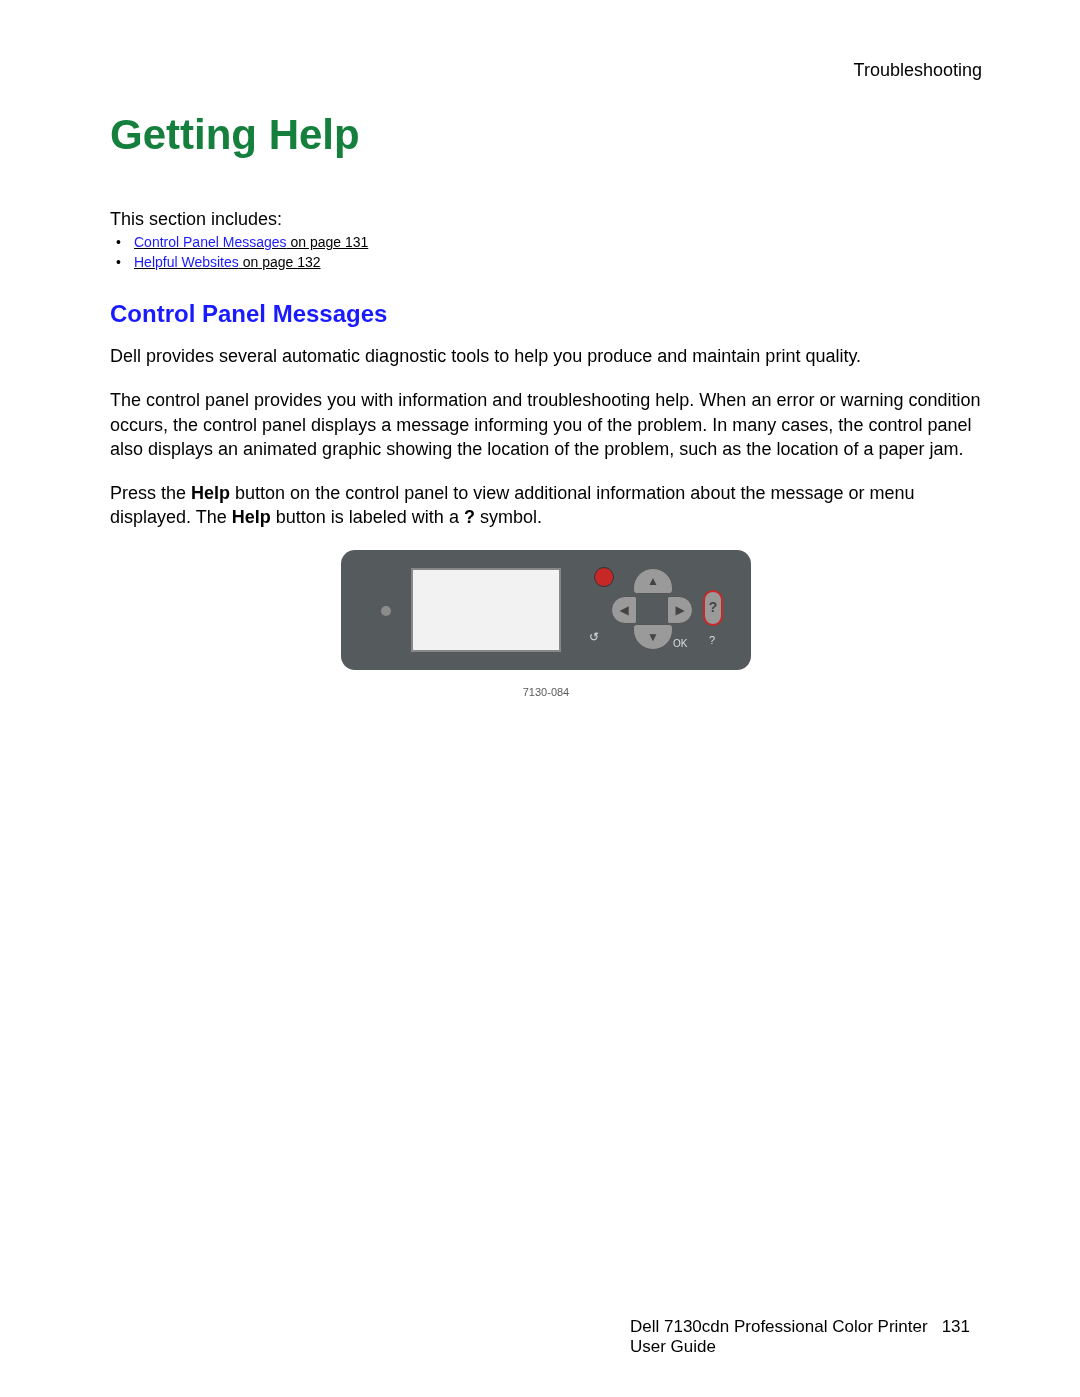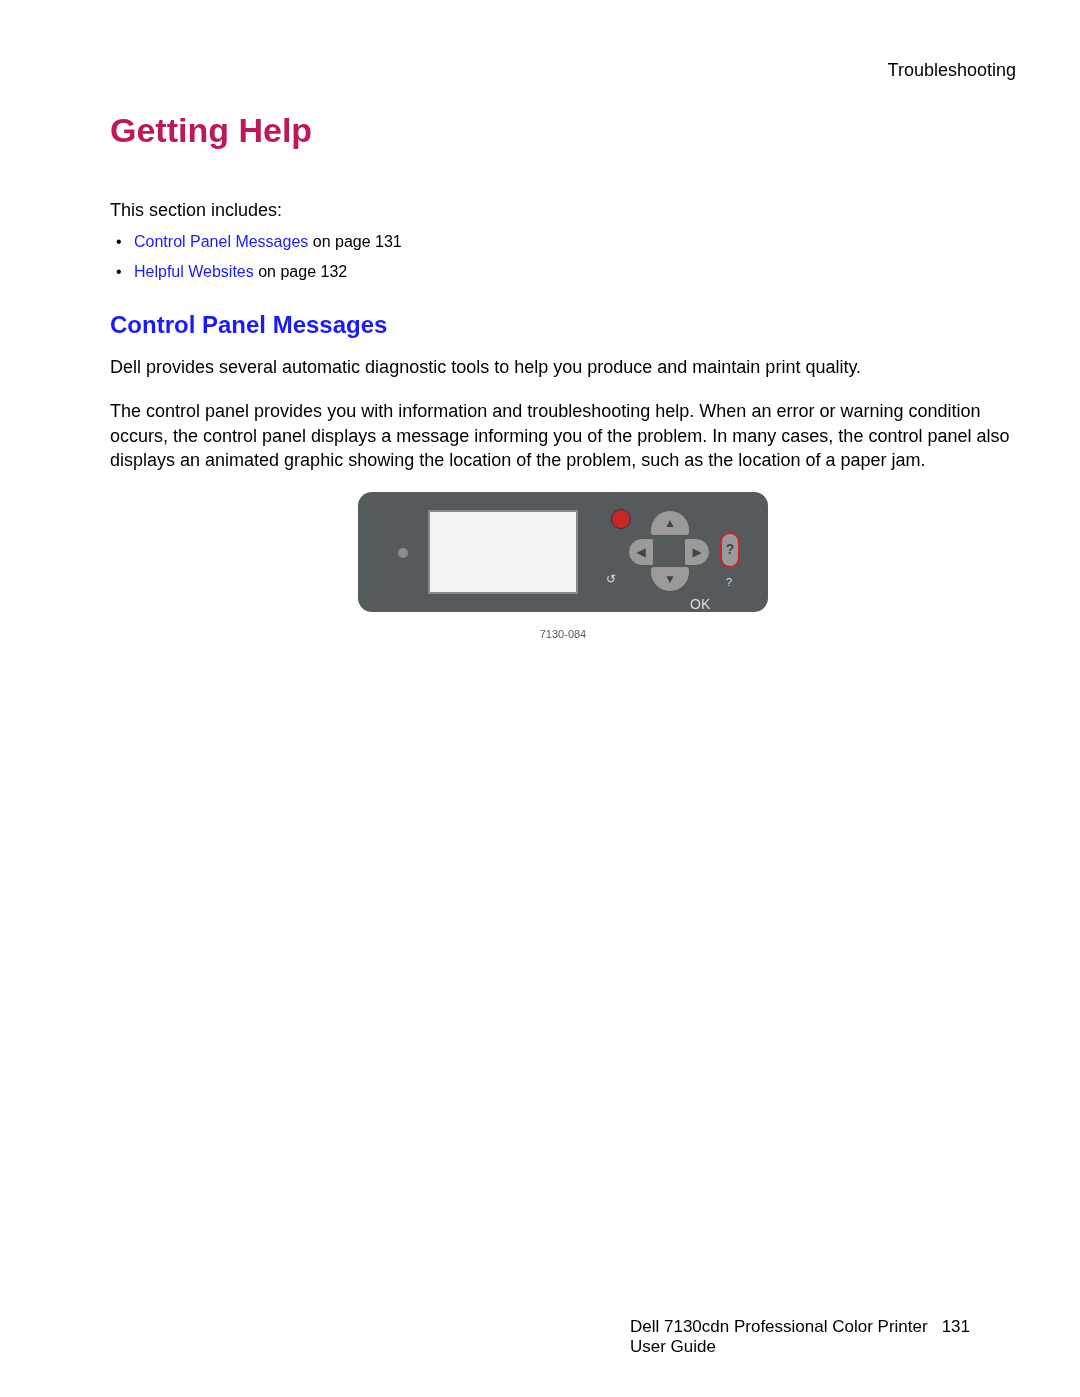--- a/index.html
+++ b/index.html
@@ -6,49 +6,50 @@
     margin: 0;
     padding: 0;
     font-family: Arial, Helvetica, sans-serif;
     background: #fff;
     width: 1080px;
     height: 1397px;
     position: relative;
     box-sizing: border-box;
   }
   .page {
-    padding: 60px 64px 0 110px;
+    padding: 60px 98px 0 110px;
   }
   .header-right {
     text-align: right;
     font-size: 18px;
     color: #000;
     margin-bottom: 30px;
   }
   h1.title {
-    font-size: 34px;
-    color: #be185d;
+    font-size: 42px;
+    color: #15803d;
     font-weight: bold;
     margin: 0 0 50px 0;
   }
   .intro {
     font-size: 18px;
     color: #000;
     margin: 16px 0 4px 0;
   }
   ul.links {
     list-style: none;
     padding: 0;
     margin: 0 0 30px 0;
   }
   ul.links li {
-    font-size: 16px;
-    margin: 12px 0;
+    font-size: 14px;
+    margin: 4px 0;
     padding-left: 24px;
     position: relative;
+    text-decoration: underline;
   }
   ul.links li::before {
     content: "•";
     position: absolute;
     left: 6px;
     color: #000;
   }
   .link {
     color: #1a1aff;
   }
@@ -137,23 +138,22 @@
     position: absolute;
     left: 248px;
     top: 80px;
     font-size: 12px;
     color: #ddd;
   }
   .ok-label {
     position: absolute;
     left: 332px;
     top: 88px;
-    font-size: 14px;
+    font-size: 10px;
     color: #ddd;
-    margin-top: 16px;
   }
   .help-btn {
     position: absolute;
     left: 362px;
     top: 40px;
     width: 20px;
     height: 36px;
     background: #9a9a9a;
     border: 2px solid #c62828;
     border-radius: 12px;
@@ -204,20 +204,23 @@
     </li>
     <li>
       <span class="link">Helpful Websites</span><span> on page 132</span>
     </li>
   </ul>
 
   <h2 class="subtitle">Control Panel Messages</h2>
 
   <p class="body">Dell provides several automatic diagnostic tools to help you produce and maintain print quality.</p>
   <p class="body">The control panel provides you with information and troubleshooting help. When an error or warning condition occurs, the control panel displays a message informing you of the problem. In many cases, the control panel also displays an animated graphic showing the location of the problem, such as the location of a paper jam.</p>
+  <p class="body">
+    <span>Press the </span><b>Help</b><span> button on the control panel to view additional information about the message or menu displayed. The </span><b>Help</b><span> button is labeled with a </span><b>?</b><span> symbol.</span>
+  </p>
 
   <div class="panel-wrap">
     <div class="panel">
       <div class="power-led"></div>
       <div class="screen"></div>
       <div class="cancel-btn"></div>
       <div class="dpad">
         <div class="dbtn up"><span class="arrow">▲</span></div>
         <div class="dbtn down"><span class="arrow">▼</span></div>
         <div class="dbtn left"><span class="arrow">◀</span></div>

